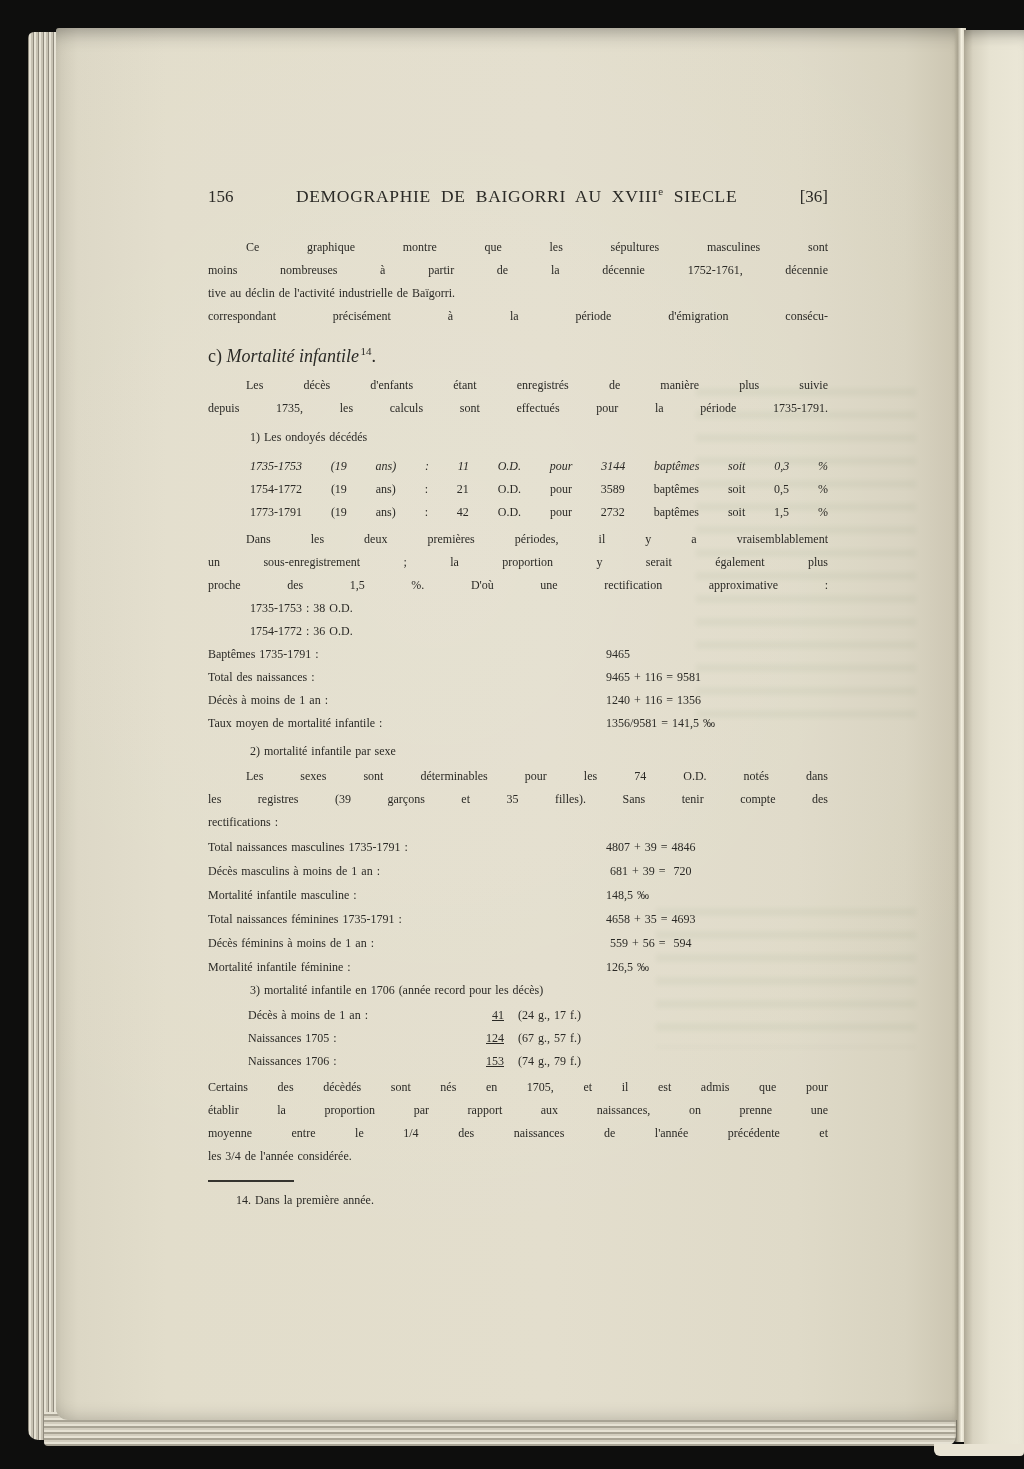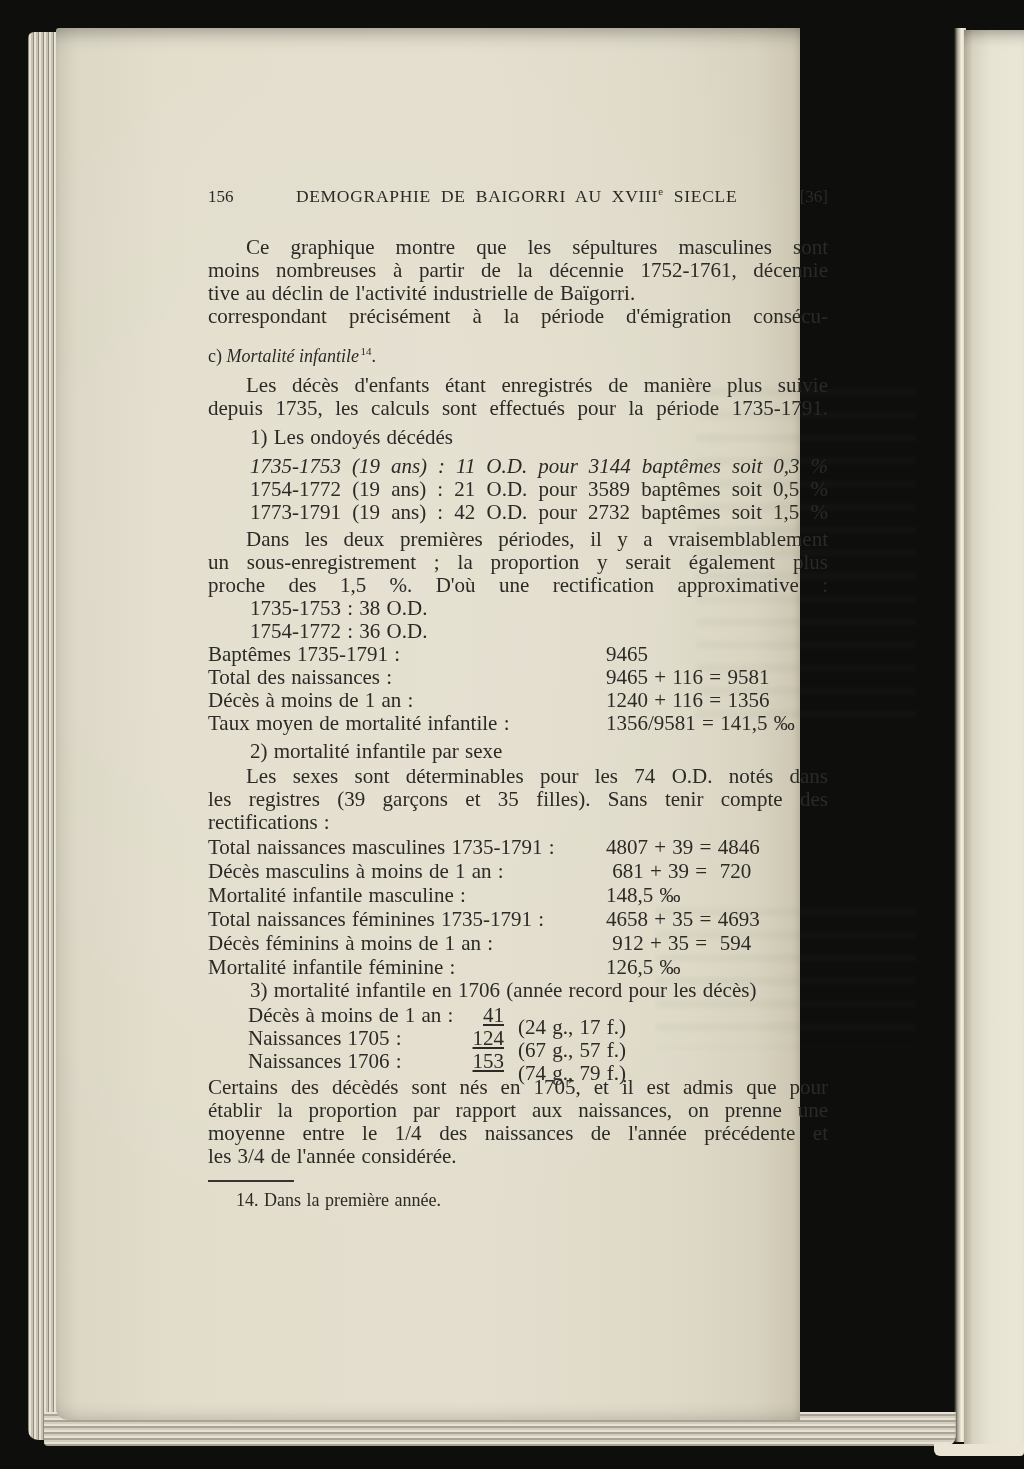--- a/index.html
+++ b/index.html
@@ -17,21 +17,21 @@
     border-radius:6px 0 0 10px;
   }
   
   .edge-bottom{
     position:absolute;left:44px;top:1412px;width:912px;height:34px;
     background:repeating-linear-gradient(180deg,#e6e2d4 0 2px,#a8a394 2px 4px,#d2cdbe 4px 6px);
     border-radius:0 0 10px 4px;
   }
   
   .page{
-    position:absolute;left:56px;top:28px;width:744px;height:1392px;
+    position:absolute;left:56px;top:28px;width:904px;height:1392px;
     background:
       radial-gradient(120% 85% at 42% 38%, rgba(255,255,255,0.10), rgba(0,0,0,0) 62%),
       linear-gradient(90deg,#cdc8b6 0px,#dcd7c5 22px,#e2ddcb 110px,#e3decd 55%,#dfdac8 82%,#d8d3c0 94%,#cdc7b3 99%,#c2bca8 100%);
     box-shadow:inset 0 16px 20px -14px rgba(0,0,0,0.38), inset 0 -14px 18px -14px rgba(0,0,0,0.22);
     border-radius:3px 0 0 12px;
     color:#2b2a26;
   }
   
   .crease{
     position:absolute;left:954px;top:28px;width:12px;height:1414px;
@@ -62,21 +62,21 @@
   .runhead{
     margin-top:158px;height:24px;
     display:flex;justify-content:space-between;align-items:baseline;
     font-size:17px;
   }
   .runhead .title{
     letter-spacing:0.7px;word-spacing:5px;font-size:17.5px;
   }
   sup{font-size:11px;line-height:0;}
   .body-line{
-    font-size:21px;line-height:23px;height:23px;word-spacing:1px;
+    font-size:12px;line-height:23px;height:23px;word-spacing:1px;
     white-space:normal;
   }
   .j{text-align:justify;text-align-last:justify;}
   .n{text-align:left;}
   .ind{padding-left:38px;box-sizing:border-box;}
   .ind2{padding-left:42px;box-sizing:border-box;}
   .mt-intro{margin-top:26px;}
   .c-head{margin-top:16px;height:24px;font-size:18px;line-height:24px;}
   .c-title{font-style:italic;}
   .mt-para2{margin-top:6px;}
@@ -86,26 +86,26 @@
   .mt-item2{margin-top:5px;}
   .mt-para4{margin-top:2px;}
   .mt-table2{margin-top:1px;}
   .mt-table3{margin-top:2px;}
   .mt-para5{margin-top:3px;}
   .vrow{position:relative;}
   .vval{position:absolute;left:398px;top:0;white-space:pre;}
   .row24{height:24px;line-height:24px;}
   .t3label{padding-left:40px;box-sizing:border-box;}
   .t3num{position:absolute;left:232px;top:0;width:64px;text-align:right;text-decoration:underline;}
-  .t3detail{position:absolute;left:310px;top:12px;white-space:pre;}
+  .t3detail{position:absolute;left:310px;top:0;white-space:pre;}
   .foot-rule{
     margin-top:12px;margin-left:0;width:86px;height:2px;background:#35342f;border:none;
   }
   .footnote{
-    margin-top:8px;font-size:18px;line-height:20px;padding-left:28px;word-spacing:1px;
+    margin-top:8px;font-size:12px;line-height:20px;padding-left:28px;word-spacing:1px;
   }
 </style>
 </head>
 <body>
 
 <div class="edge-left"></div>
 <div class="edge-bottom"></div>
 
 <div class="page">
   <div class="show-through st1"></div>
@@ -166,21 +166,21 @@
       <div class="body-line j ind mt-para4">Les sexes sont déterminables pour les 74 O.D. notés dans</div>
       <div class="body-line j">les registres (39 garçons et 35 filles). Sans tenir compte des</div>
       <div class="body-line n">rectifications :</div>
     </div>
 
     <div class="mt-table2">
       <div class="body-line row24 n vrow"><span>Total naissances masculines 1735-1791 :</span><span class="vval">4807 + 39 = 4846</span></div>
       <div class="body-line row24 n vrow"><span>Décès masculins à moins de 1 an :</span><span class="vval"> 681 + 39 =  720</span></div>
       <div class="body-line row24 n vrow"><span>Mortalité infantile masculine :</span><span class="vval">148,5 ‰</span></div>
       <div class="body-line row24 n vrow"><span>Total naissances féminines 1735-1791 :</span><span class="vval">4658 + 35 = 4693</span></div>
-      <div class="body-line row24 n vrow"><span>Décès féminins à moins de 1 an :</span><span class="vval"> 912 + 35 =  594</span></div>
+      <div class="body-line row24 n vrow"><span>Décès féminins à moins de 1 an :</span><span class="vval"> 559 + 56 =  594</span></div>
       <div class="body-line row24 n vrow"><span>Mortalité infantile féminine :</span><span class="vval">126,5 ‰</span></div>
     </div>
 
     <div class="body-line n ind2">3) mortalité infantile en 1706 (année record pour les décès)</div>
 
     <div class="mt-table3">
       <div class="body-line n vrow"><span class="t3label" style="display:inline-block;">Décès à moins de 1 an :</span><span class="t3num">41</span><span class="t3detail">(24 g., 17 f.)</span></div>
       <div class="body-line n vrow"><span class="t3label" style="display:inline-block;">Naissances 1705 :</span><span class="t3num">124</span><span class="t3detail">(67 g., 57 f.)</span></div>
       <div class="body-line n vrow"><span class="t3label" style="display:inline-block;">Naissances 1706 :</span><span class="t3num">153</span><span class="t3detail">(74 g., 79 f.)</span></div>
     </div>

